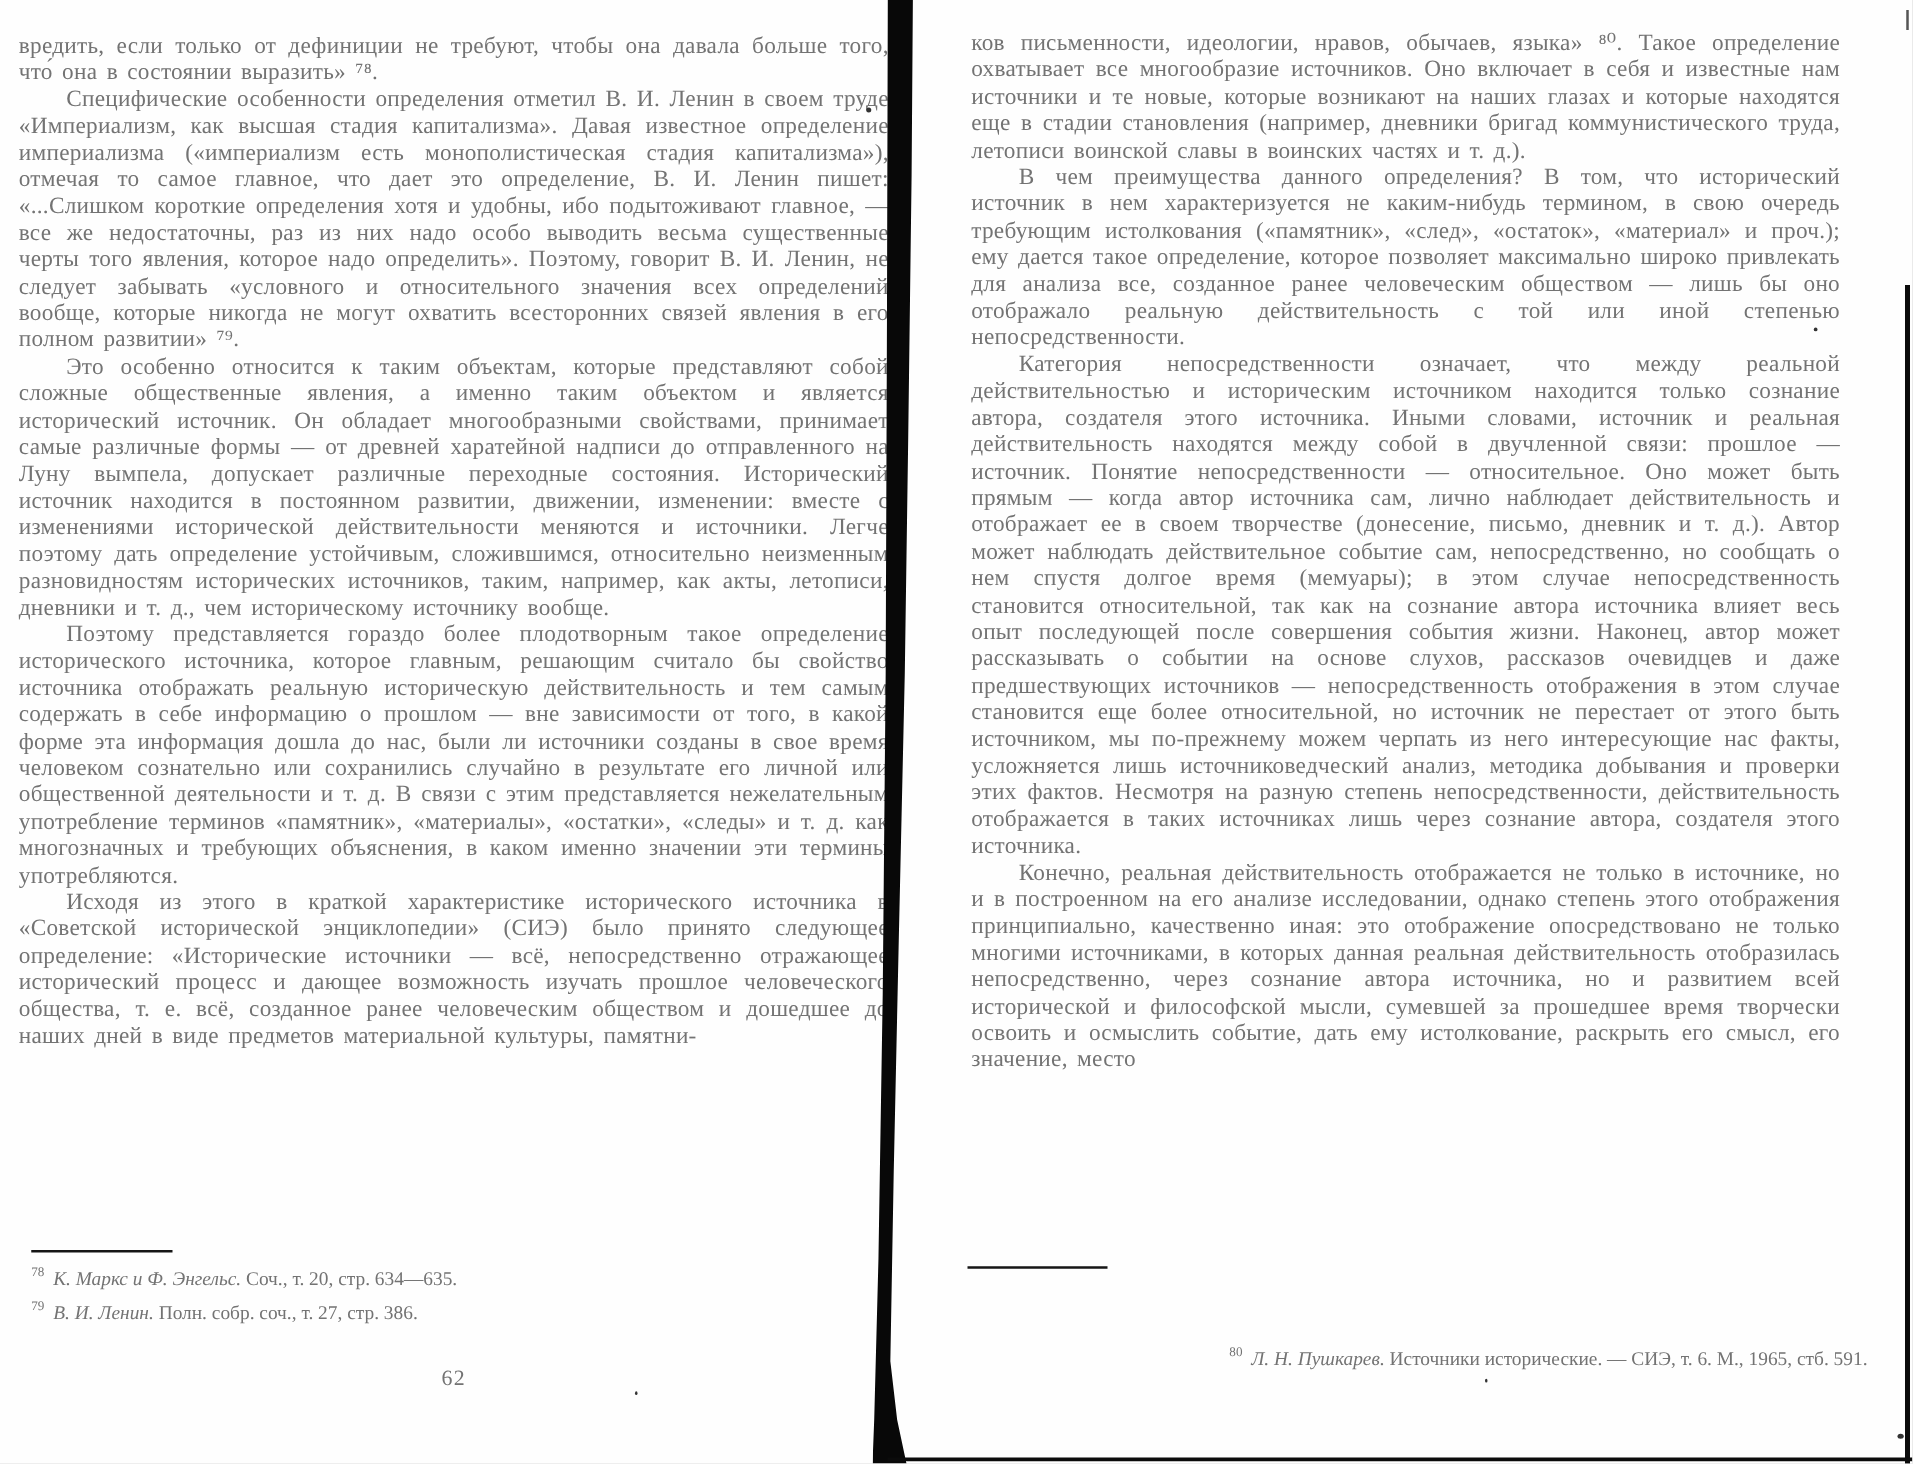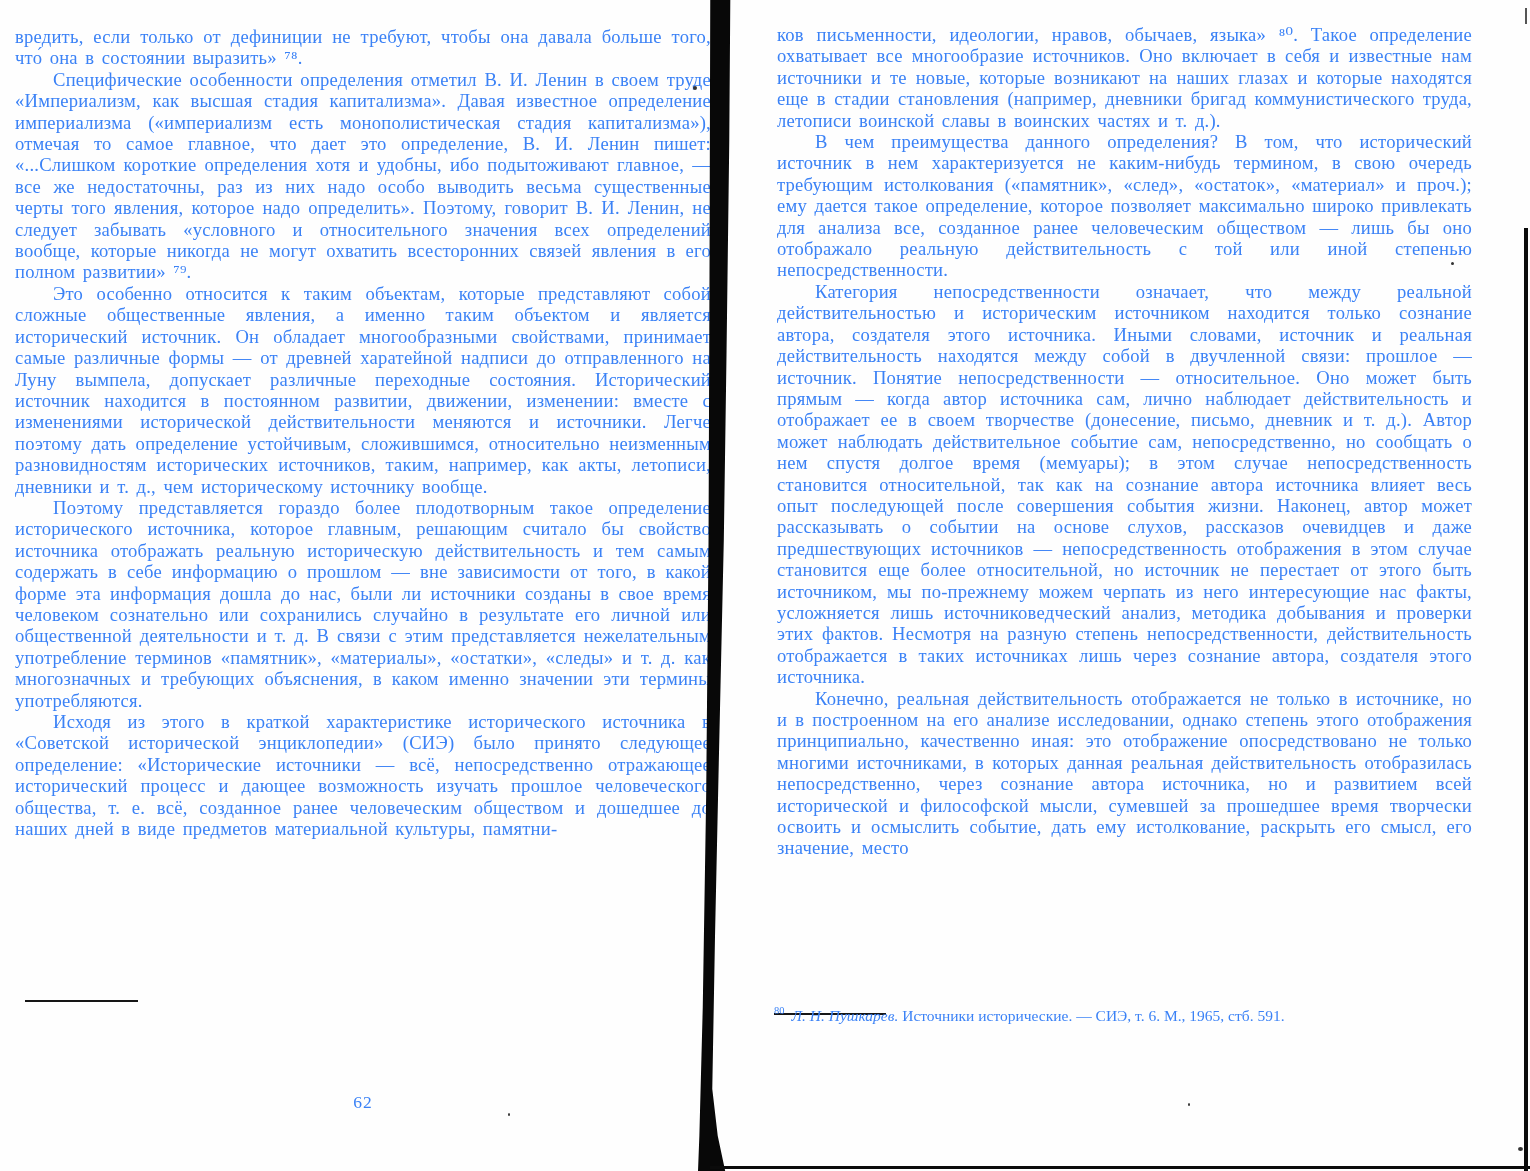--- a/index.html
+++ b/index.html
@@ -1,18 +1,18 @@
 <!DOCTYPE html>
 <html><head>
 <meta charset="utf-8">
 <style>
   html,body{margin:0;padding:0;background:#d9d9d9;}
   .scan{
     position:relative;width:1530px;height:1171px;background:#fefefe;overflow:hidden;
-    font-family:"Liberation Serif","DejaVu Serif",serif;color:#3b82f6;
+    font-family:"Liberation Serif","DejaVu Serif",serif;color:#737373;
   }
   .textcol{
     position:absolute;text-align:justify;font-size:18.6px;line-height:21.4px;
     word-spacing:0.14em;letter-spacing:0.012em;
   }
   .textcol p{margin:0;text-indent:38px;}
   .textcol p.cont{text-indent:0;}
   .fnrule{position:absolute;height:2px;background:#161616;}
   .fnblock{position:absolute;font-size:15.5px;line-height:21.5px;}
   .fnblock .fn{margin:0;white-space:nowrap;}
@@ -35,32 +35,36 @@
 
   <div class="textcol" id="left-col" style="left:15px;top:26px;width:696px;">
     <p class="cont">вредить, если только от дефиниции не требуют, чтобы она давала больше того, что́ она в состоянии выразить» ⁷⁸.</p>
     <p>Специфические особенности определения отметил В. И. Ленин в своем труде «Империализм, как высшая стадия капитализма». Давая известное определение империализма («империализм есть монополистическая стадия капитализма»), отмечая то самое главное, что дает это определение, В. И. Ленин пишет: «...Слишком короткие определения хотя и удобны, ибо подытоживают главное, — все же недостаточны, раз из них надо особо выводить весьма существенные черты того явления, которое надо определить». Поэтому, говорит В. И. Ленин, не следует забывать «условного и относительного значения всех определений вообще, которые никогда не могут охватить всесторонних связей явления в его полном развитии» ⁷⁹.</p>
     <p>Это особенно относится к таким объектам, которые представляют собой сложные общественные явления, а именно таким объектом и является исторический источник. Он обладает многообразными свойствами, принимает самые различные формы — от древней харатейной надписи до отправленного на Луну вымпела, допускает различные переходные состояния. Исторический источник находится в постоянном развитии, движении, изменении: вместе с изменениями исторической действительности меняются и источники. Легче поэтому дать определение устойчивым, сложившимся, относительно неизменным разновидностям исторических источников, таким, например, как акты, летописи, дневники и т. д., чем историческому источнику вообще.</p>
     <p>Поэтому представляется гораздо более плодотворным такое определение исторического источника, которое главным, решающим считало бы свойство источника отображать реальную историческую действительность и тем самым содержать в себе информацию о прошлом — вне зависимости от того, в какой форме эта информация дошла до нас, были ли источники созданы в свое время человеком сознательно или сохранились случайно в результате его личной или общественной деятельности и т. д. В связи с этим представляется нежелательным употребление терминов «памятник», «материалы», «остатки», «следы» и т. д. как многозначных и требующих объяснения, в каком именно значении эти термины употребляются.</p>
     <p>Исходя из этого в краткой характеристике исторического источника в «Советской исторической энциклопедии» (СИЭ) было принято следующее определение: «Исторические источники — всё, непосредственно отражающее исторический процесс и дающее возможность изучать прошлое человеческого общества, т. е. всё, созданное ранее человеческим обществом и дошедшее до наших дней в виде предметов материальной культуры, памятни-</p>
   </div>
 
   <div class="fnrule" style="left:25px;top:1000px;width:113px;"></div>
+  <div class="fnblock" style="left:25px;top:1008px;width:680px;">
+    <p class="fn"><span class="fnm">78</span><span class="fnauthor">К. Маркс и Ф. Энгельс.</span> <span>Соч., т. 20, стр. 634—635.</span></p>
+    <p class="fn"><span class="fnm">79</span><span class="fnauthor">В. И. Ленин.</span> <span>Полн. собр. соч., т. 27, стр. 386.</span></p>
+  </div>
 
   <div class="pagenum" style="left:15px;top:1068px;width:696px;margin-top:24px;">62</div>
 
   <div class="textcol" id="right-col" style="left:777px;top:24px;width:695px;">
     <p class="cont">ков письменности, идеологии, нравов, обычаев, языка» ⁸⁰. Такое определение охватывает все многообразие источников. Оно включает в себя и известные нам источники и те новые, которые возникают на наших глазах и которые находятся еще в стадии становления (например, дневники бригад коммунистического труда, летописи воинской славы в воинских частях и т. д.).</p>
     <p>В чем преимущества данного определения? В том, что исторический источник в нем характеризуется не каким-нибудь термином, в свою очередь требующим истолкования («памятник», «след», «остаток», «материал» и проч.); ему дается такое определение, которое позволяет максимально широко привлекать для анализа все, созданное ранее человеческим обществом — лишь бы оно отображало реальную действительность с той или иной степенью непосредственности.</p>
     <p>Категория непосредственности означает, что между реальной действительностью и историческим источником находится только сознание автора, создателя этого источника. Иными словами, источник и реальная действительность находятся между собой в двучленной связи: прошлое — источник. Понятие непосредственности — относительное. Оно может быть прямым — когда автор источника сам, лично наблюдает действительность и отображает ее в своем творчестве (донесение, письмо, дневник и т. д.). Автор может наблюдать действительное событие сам, непосредственно, но сообщать о нем спустя долгое время (мемуары); в этом случае непосредственность становится относительной, так как на сознание автора источника влияет весь опыт последующей после совершения события жизни. Наконец, автор может рассказывать о событии на основе слухов, рассказов очевидцев и даже предшествующих источников — непосредственность отображения в этом случае становится еще более относительной, но источник не перестает от этого быть источником, мы по-прежнему можем черпать из него интересующие нас факты, усложняется лишь источниковедческий анализ, методика добывания и проверки этих фактов. Несмотря на разную степень непосредственности, действительность отображается в таких источниках лишь через сознание автора, создателя этого источника.</p>
     <p>Конечно, реальная действительность отображается не только в источнике, но и в построенном на его анализе исследовании, однако степень этого отображения принципиально, качественно иная: это отображение опосредствовано не только многими источниками, в которых данная реальная действительность отобразилась непосредственно, через сознание автора источника, но и развитием всей исторической и философской мысли, сумевшей за прошедшее время творчески освоить и осмыслить событие, дать ему истолкование, раскрыть его смысл, его значение, место</p>
   </div>
 
   <div class="fnrule" style="left:774px;top:1013px;width:112px;"></div>
-  <div class="fnblock" style="left:774px;top:1000px;width:720px;">
+  <div class="fnblock" style="left:774px;top:1072px;width:720px;text-align:right;">
     <p class="fn"><span class="fnm">80</span><span class="fnauthor">Л. Н. Пушкарев.</span> <span>Источники исторические. — СИЭ, т. 6. М., 1965, стб. 591.</span></p>
   </div>
 
 
   <div class="gutter"></div>
   <div class="edge-right"></div>
   <div class="edge-right-tick"></div>
   <div class="edge-bottom"></div>
   <div class="speck" style="left:693px;top:86px;width:4px;height:4px;"></div>
   <div class="speck" style="left:1451px;top:262px;width:3px;height:3px;"></div>

